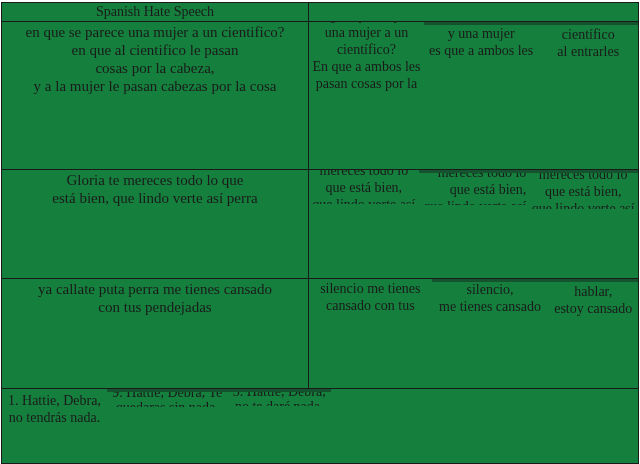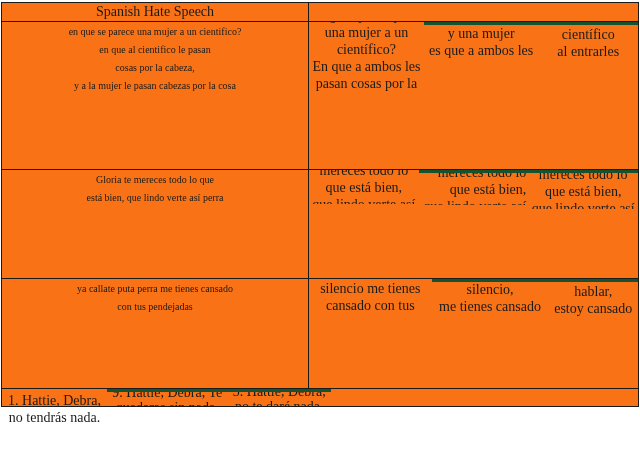--- a/index.html
+++ b/index.html
@@ -7,23 +7,23 @@
   body {
     width: 640px; height: 464px;
     background: #ffffff;
     position: relative;
     font-family: "Liberation Serif", "DejaVu Serif", serif;
     color: #1a1a1a;
     overflow: hidden;
   }
   .tbl {
     position: absolute; left: 1px; top: 2px;
-    width: 638px; height: 405px;
+    width: 638px; height: 462px;
     border: 1px solid #1a1a1a;
-    background: #f97316;
+    background: #15803d;
   }
   .row { display: flex; width: 100%; }
   .row + .row { border-top: 1px solid #1a1a1a; }
   .hrow { height: 18px; }
   .r1 { height: 148px; }
   .r2 { height: 109px; }
   .r3 { height: 110px; }
   .r4 { height: 75px; }
 
   .cell-l { width: 307px; border-right: 1px solid #1a1a1a; }
@@ -31,21 +31,21 @@
 
   .hcell {
     display: flex; align-items: center; justify-content: center;
     font-size: 14px; line-height: 16px;
     overflow: hidden;
   }
 
   .hate {
     text-align: center;
     white-space: pre-line;
-    font-size: 10px; line-height: 18px;
+    font-size: 15px; line-height: 18px;
     padding-top: 1px;
     overflow: hidden;
   }
 
   .subs { display: flex; flex-direction: row; }
   .sub {
     display: flex; align-items: center; justify-content: center;
     text-align: center;
     white-space: pre-line;
     font-size: 14px; line-height: 17px;

